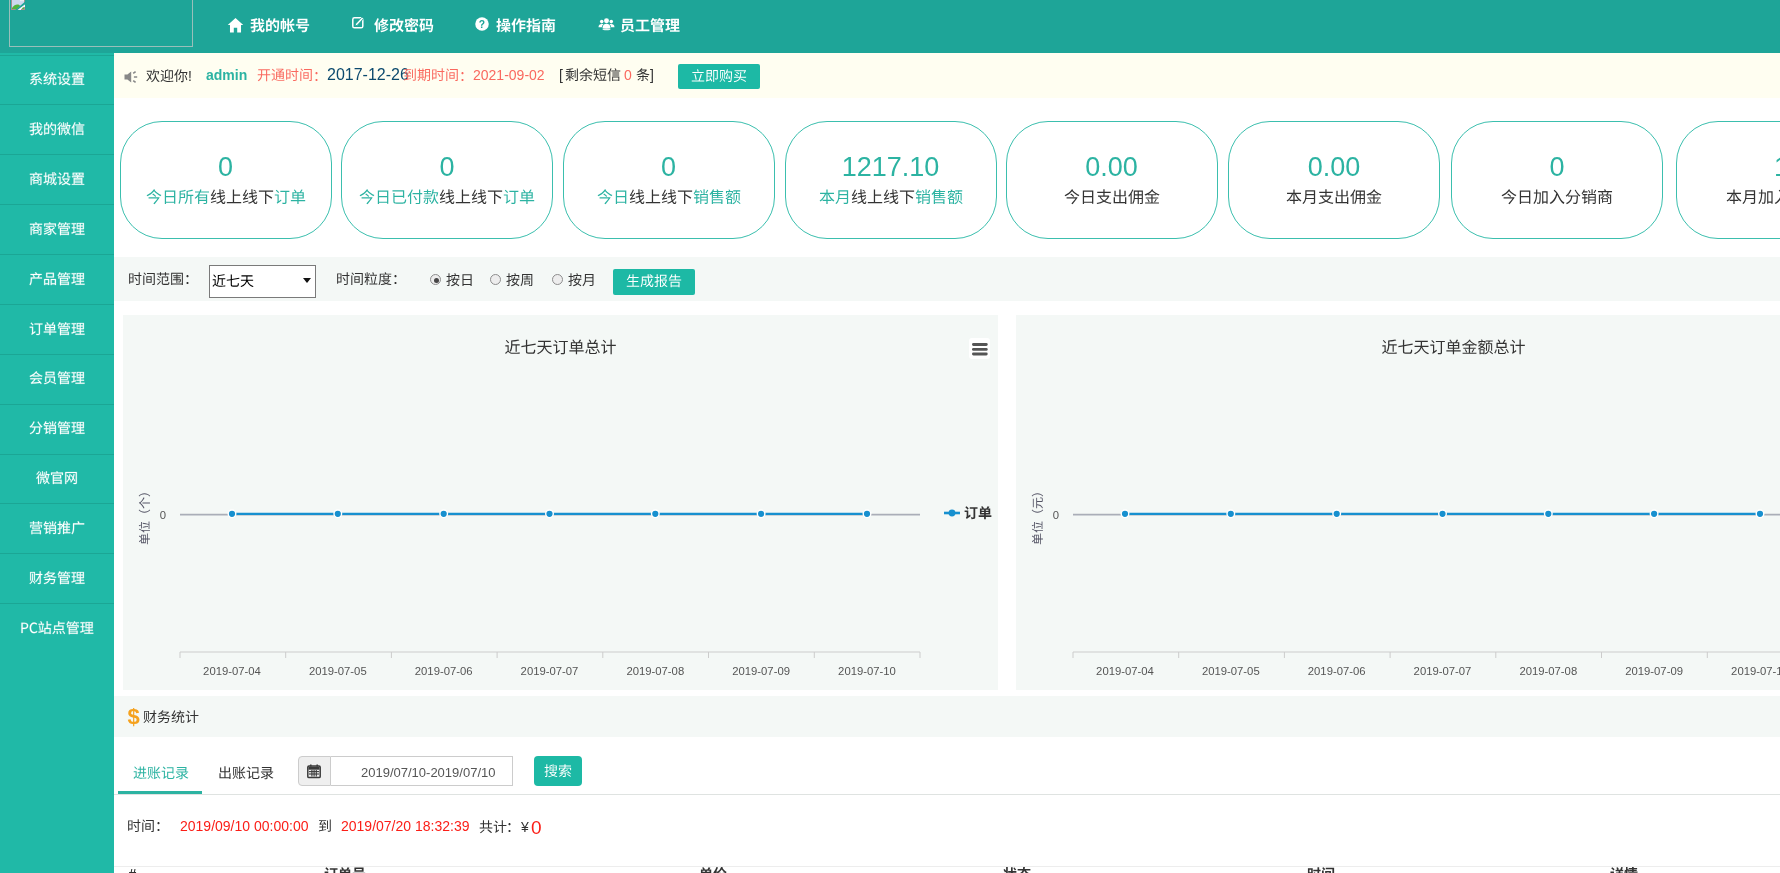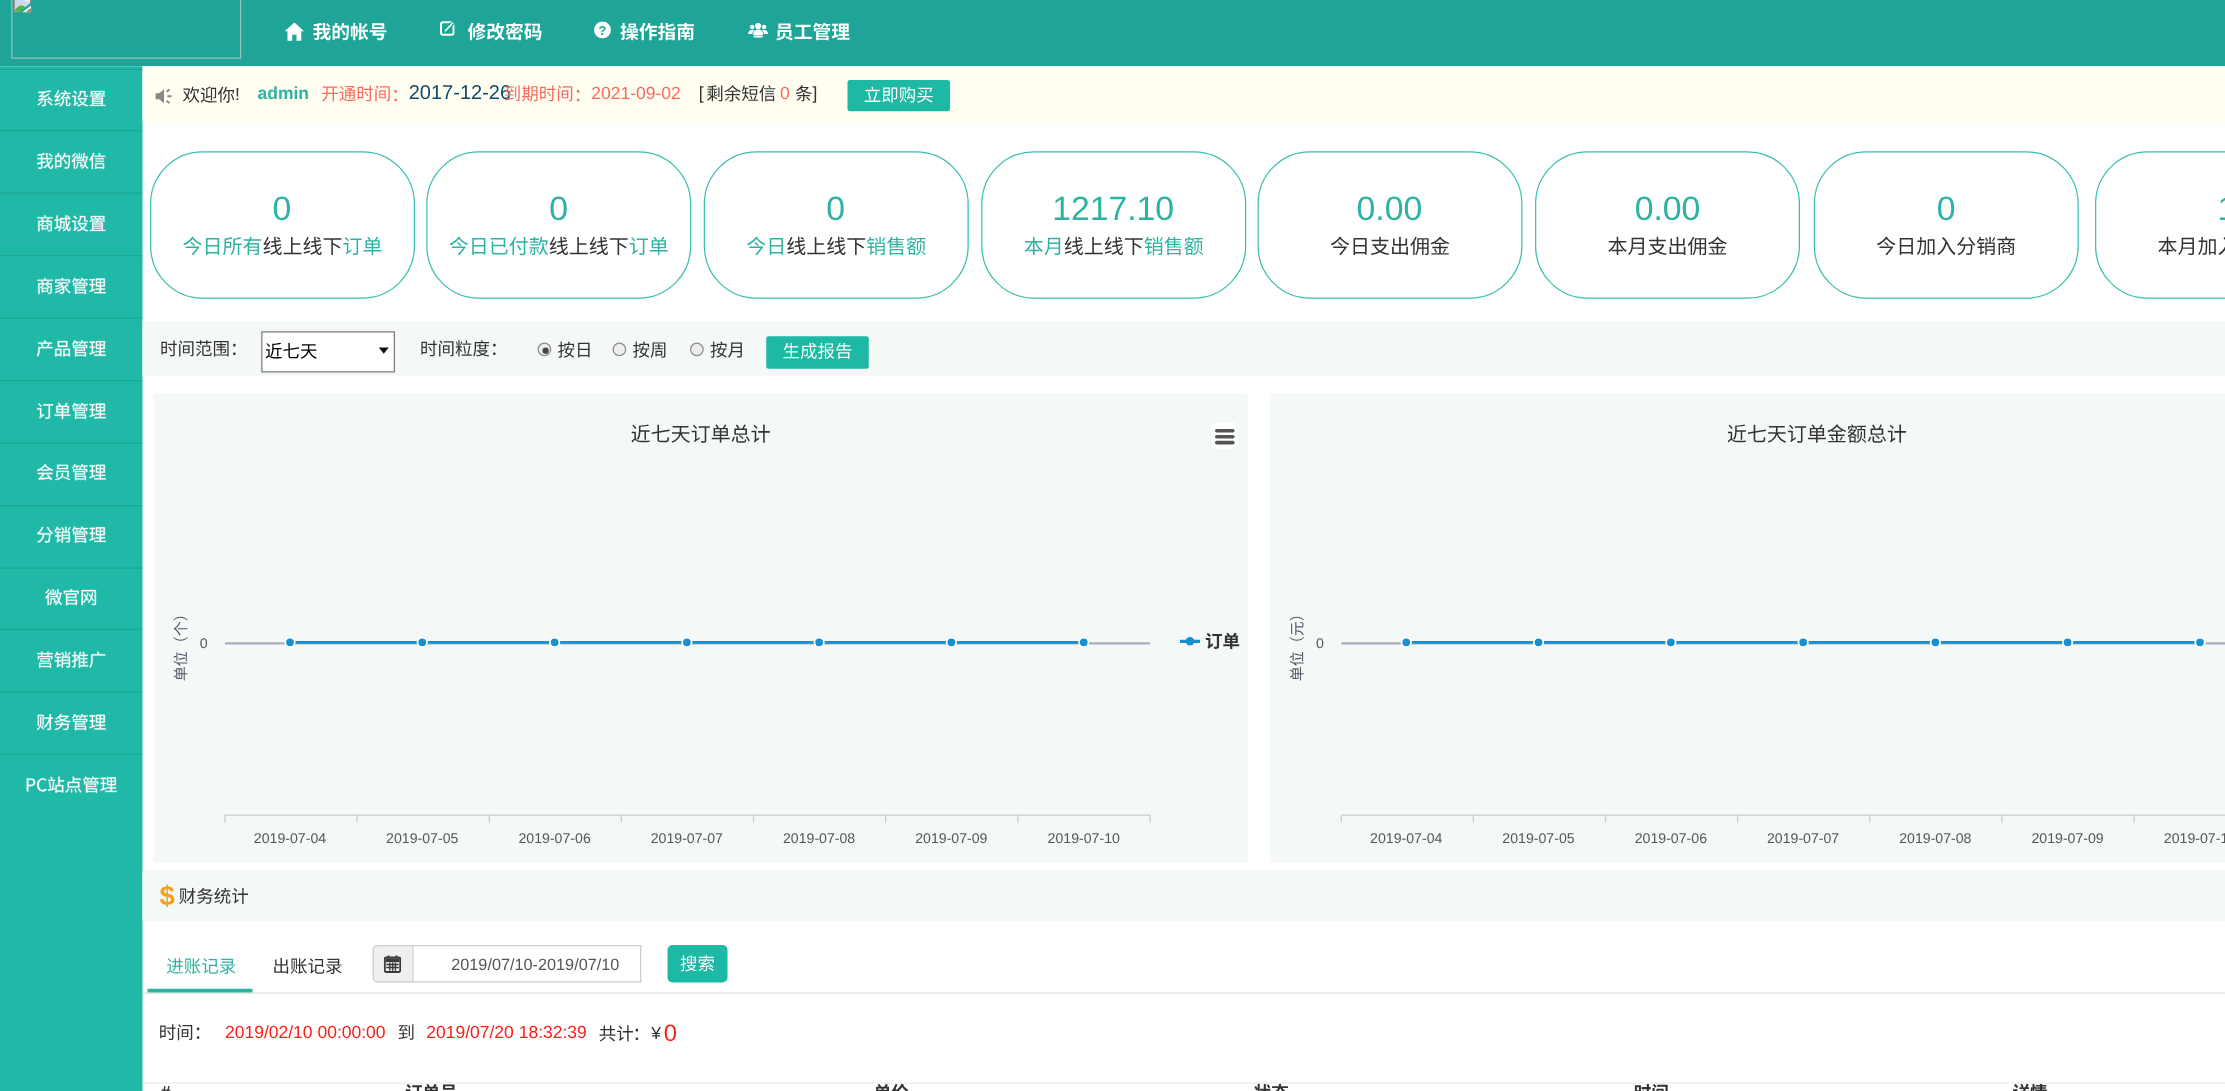--- a/index.html
+++ b/index.html
@@ -765,21 +765,21 @@
     <svg width="28" height="15" viewBox="0 0 28 15" fill="#333">
       <use href="#g65f6" transform="translate(0.0,12.0) scale(0.0140)"></use>
       <use href="#g95f4" transform="translate(14.0,12.0) scale(0.0140)"></use>
     </svg>
   </div>
 <div style="position:absolute;left:155px;top:818.72px;">
     <svg width="14" height="15" viewBox="0 0 14 15" fill="#333">
       <use href="#gff1a" transform="translate(0.0,12.0) scale(0.0140)"></use>
     </svg>
   </div>
-<div style="position:absolute;left:180px;top:817.32px;"><span style="font-size:14px;color:#fb1e17;line-height:17.5px;white-space:pre">2019/02/10 00:00:00</span></div>
+<div style="position:absolute;left:180px;top:817.32px;"><span style="font-size:14px;color:#fb1e17;line-height:17.5px;white-space:pre">2019/09/10 00:00:00</span></div>
 <div style="position:absolute;left:318px;top:818.72px;">
     <svg width="14" height="15" viewBox="0 0 14 15" fill="#333">
       <use href="#g5230" transform="translate(0.0,12.0) scale(0.0140)"></use>
     </svg>
   </div>
 <div style="position:absolute;left:341px;top:817.32px;"><span style="font-size:14px;color:#fb1e17;line-height:17.5px;white-space:pre">2019/07/20 18:32:39</span></div>
 <div style="position:absolute;left:479px;top:819.72px;">
     <svg width="28" height="15" viewBox="0 0 28 15" fill="#333">
       <use href="#g5171" transform="translate(0.0,12.0) scale(0.0140)"></use>
       <use href="#g8ba1" transform="translate(14.0,12.0) scale(0.0140)"></use>

